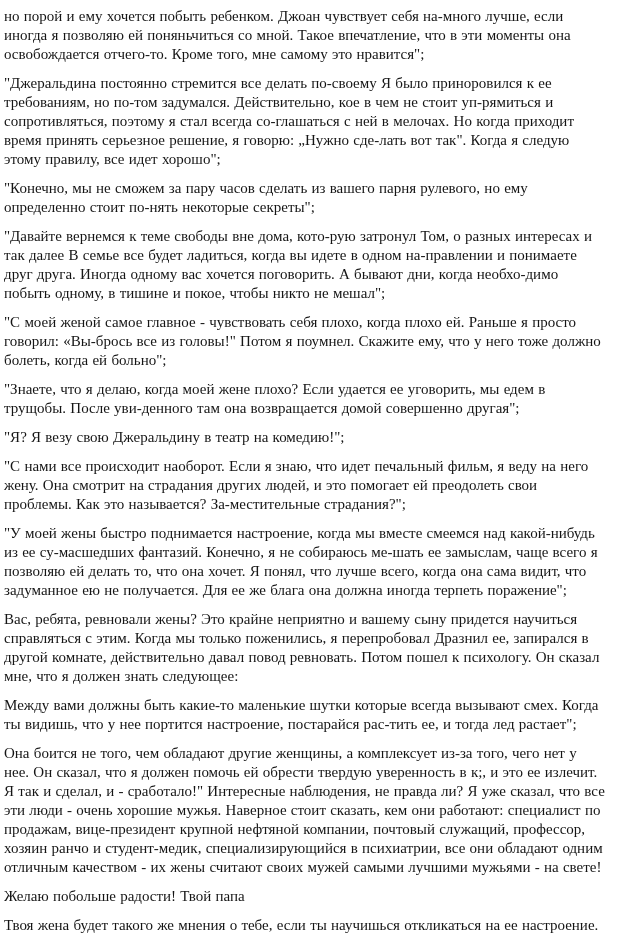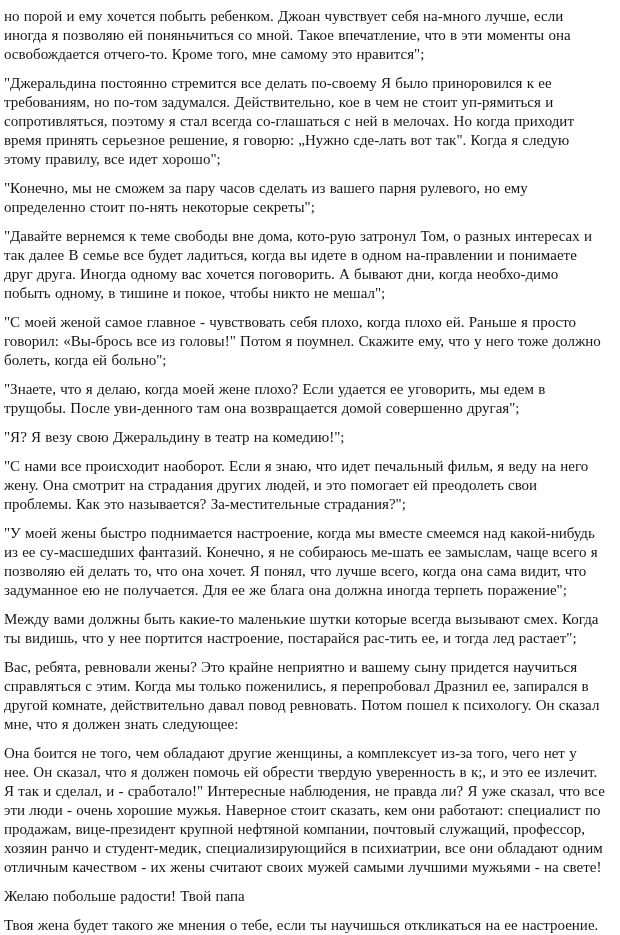--- a/index.html
+++ b/index.html
@@ -34,18 +34,18 @@
 <main class="page">
   <p>но порой и ему хочется побыть ребенком. Джоан чувствует себя на-много лучше, если иногда я позволяю ей поняньчиться со мной. Такое впечатление, что в эти моменты она освобождается отчего-то. Кроме того, мне самому это нравится";</p>
   <p>"Джеральдина постоянно стремится все делать по-своему Я было приноровился к ее требованиям, но по-том задумался. Действительно, кое в чем не стоит уп-рямиться и сопротивляться, поэтому я стал всегда со-глашаться с ней в мелочах. Но когда приходит время принять серьезное решение, я говорю:  „Нужно сде-лать вот так". Когда я следую этому правилу, все идет хорошо";</p>
   <p>"Конечно, мы не сможем за пару часов сделать из вашего парня рулевого, но ему определенно стоит по-нять некоторые секреты";</p>
   <p>"Давайте вернемся к теме свободы вне дома, кото-рую затронул Том, о разных интересах и так далее В семье все будет ладиться, когда вы идете в одном на-правлении и понимаете друг друга. Иногда одному вас хочется поговорить. А бывают дни, когда необхо-димо побыть одному, в тишине и покое, чтобы никто не мешал";</p>
   <p>"С моей женой самое главное - чувствовать себя плохо, когда плохо ей. Раньше я просто говорил: «Вы-брось все из головы!" Потом я поумнел. Скажите ему, что у него тоже должно болеть, когда ей больно";</p>
   <p>"Знаете, что я делаю, когда моей жене плохо? Если удается ее уговорить, мы едем в трущобы. После уви-денного там она возвращается домой совершенно другая";</p>
   <p>"Я? Я везу свою Джеральдину в театр на комедию!";</p>
   <p>"С нами все происходит наоборот. Если я знаю, что идет печальный фильм, я веду на него жену. Она смотрит на страдания других людей, и это помогает ей преодолеть свои проблемы. Как это называется? За-местительные страдания?";</p>
   <p>"У моей жены быстро поднимается настроение, когда мы вместе смеемся над какой-нибудь из ее су-масшедших фантазий. Конечно, я не собираюсь ме-шать ее замыслам, чаще всего я позволяю ей делать то, что она хочет. Я понял, что лучше всего, когда она сама видит, что задуманное ею не получается. Для ее же блага она должна иногда терпеть поражение";</p>
+  <p>Вас, ребята, ревновали жены? Это крайне неприятно и вашему сыну придется научиться справляться с этим. Когда мы только поженились, я перепробовал Дразнил ее, запирался в другой комнате, действительно давал повод ревновать. Потом пошел к психологу. Он сказал мне, что я должен знать следующее:</p>
   <p>Между вами должны быть какие-то маленькие шутки которые всегда вызывают смех. Когда ты видишь, что у нее портится настроение, постарайся рас-тить ее, и тогда лед растает";</p>
-  <p>Вас, ребята, ревновали жены? Это крайне неприятно и вашему сыну придется научиться справляться с этим. Когда мы только поженились, я перепробовал Дразнил ее, запирался в другой комнате, действительно давал повод ревновать. Потом пошел к психологу. Он сказал мне, что я должен знать следующее:</p>
   <p>Она боится не того, чем обладают другие женщины, а комплексует из-за того, чего нет у нее. Он сказал, что я должен помочь ей обрести твердую уверенность в к;, и это ее излечит. Я так и сделал, и - сработало!" Интересные наблюдения, не правда ли? Я уже сказал, что все эти люди - очень хорошие мужья. Наверное  стоит сказать, кем они работают: специалист по продажам, вице-президент крупной нефтяной компании, почтовый служащий, профессор, хозяин ранчо и студент-медик, специализирующийся в психиатрии, все они обладают одним отличным качеством - их жены считают своих мужей самыми лучшими мужьями - на свете!</p>
   <p>Желаю побольше радости! Твой папа</p>
   <p>Твоя жена будет такого же мнения о тебе, если ты научишься откликаться на ее настроение.</p>
 </main>
 
 </body></html>

